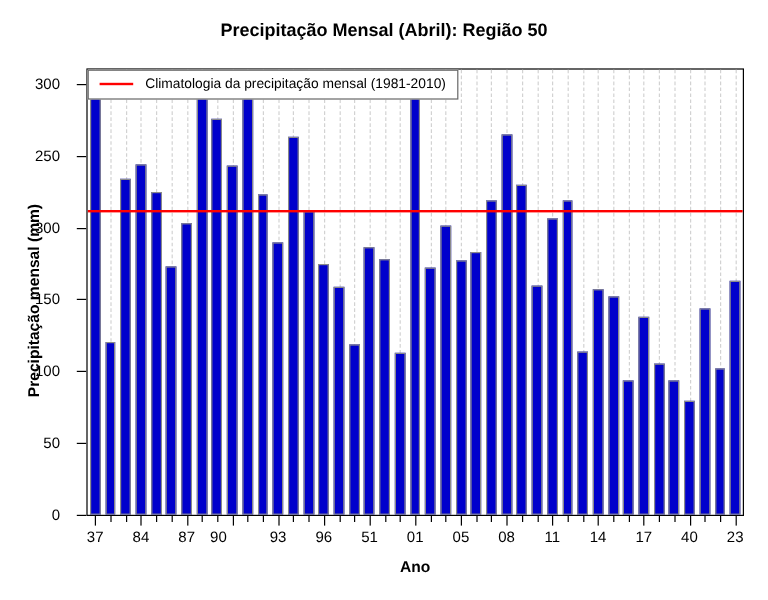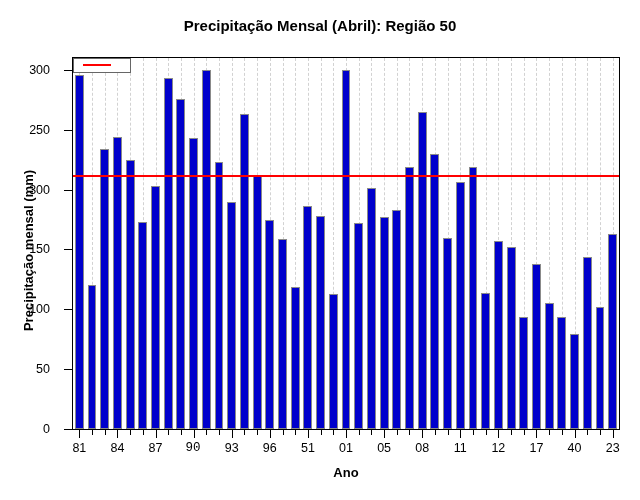--- a/index.html
+++ b/index.html
@@ -323,20 +323,21 @@
         <div class="bar" title="20: 79 mm" style="height: 94.5452px; width: 8.88837px; left: 497.114px; background: rgb(0, 0, 204); border-color: rgb(138, 138, 138);"></div>
         <div class="bar" title="21: 144 mm" style="height: 172.335px; width: 8.88837px; left: 509.812px; background: rgb(0, 0, 204); border-color: rgb(138, 138, 138);"></div>
         <div class="bar" title="22: 102 mm" style="height: 122.071px; width: 8.88837px; left: 522.509px; background: rgb(0, 0, 204); border-color: rgb(138, 138, 138);"></div>
         <div class="bar" title="23: 163 mm" style="height: 195.074px; width: 8.88837px; left: 535.207px; background: rgb(0, 0, 204); border-color: rgb(138, 138, 138);"></div>
         <div class="clim-line" style="top: 117.481px; background: rgb(255, 0, 0);"></div>
       </div>
   </div>
 
   <div class="legend-box">
     <span class="legend-swatch"></span>
+    <span class="legend-label">Climatologia da precipitação mensal (1981-2010)</span>
   </div>
 
 
   <div class="axis-x" id="xaxis">
       <div class="xtick" style="left: 7.34884px;"></div>
       <div class="xtick-minor" style="left: 20.0465px;"></div>
       <div class="xtick-minor" style="left: 32.7442px;"></div>
       <div class="xtick" style="left: 45.4419px;"></div>
       <div class="xtick-minor" style="left: 58.1395px;"></div>
       <div class="xtick-minor" style="left: 70.8372px;"></div>
@@ -372,32 +373,32 @@
       <div class="xtick-minor" style="left: 451.767px;"></div>
       <div class="xtick" style="left: 464.465px;"></div>
       <div class="xtick-minor" style="left: 477.163px;"></div>
       <div class="xtick-minor" style="left: 489.86px;"></div>
       <div class="xtick" style="left: 502.558px;"></div>
       <div class="xtick-minor" style="left: 515.256px;"></div>
       <div class="xtick-minor" style="left: 527.953px;"></div>
       <div class="xtick" style="left: 540.651px;"></div>
     </div>
   <div class="xtick-label-host" id="xlabels">
-      <div class="xtick-label" style="left: 7.34884px;">81</div>
+      <div class="xtick-label" style="left: 7.34884px;">37</div>
       <div class="xtick-label" style="left: 45.4419px;">84</div>
       <div class="xtick-label" style="left: 83.5349px;">87</div>
-      <div class="xtick-label" style="left: 121px; font-family: Liberation Mono, monospace;">90</div>
+      <div class="xtick-label" style="left: 110px;">90</div>
       <div class="xtick-label" style="left: 159.721px;">93</div>
       <div class="xtick-label" style="left: 197.814px;">96</div>
       <div class="xtick-label" style="left: 235.907px;">51</div>
       <div class="xtick-label" style="left: 274px;">01</div>
       <div class="xtick-label" style="left: 312.093px;">05</div>
       <div class="xtick-label" style="left: 350.186px;">08</div>
       <div class="xtick-label" style="left: 388.279px;">11</div>
-      <div class="xtick-label" style="left: 426.372px;">12</div>
+      <div class="xtick-label" style="left: 426.372px;">14</div>
       <div class="xtick-label" style="left: 464.465px;">17</div>
       <div class="xtick-label" style="left: 502.558px;">40</div>
       <div class="xtick-label" style="left: 540.651px;">23</div>
     </div>
 
   <div class="ylabel">Precipitação mensal (mm)</div>
   <div class="xlabel">Ano</div>
 
 </div>
 

